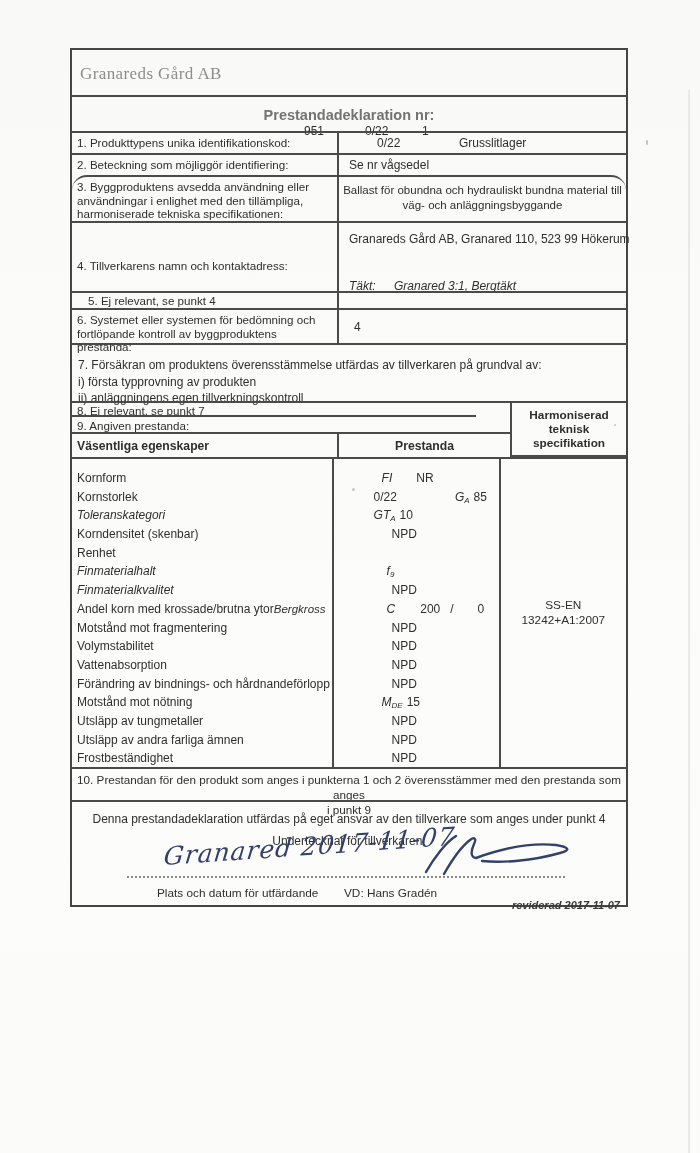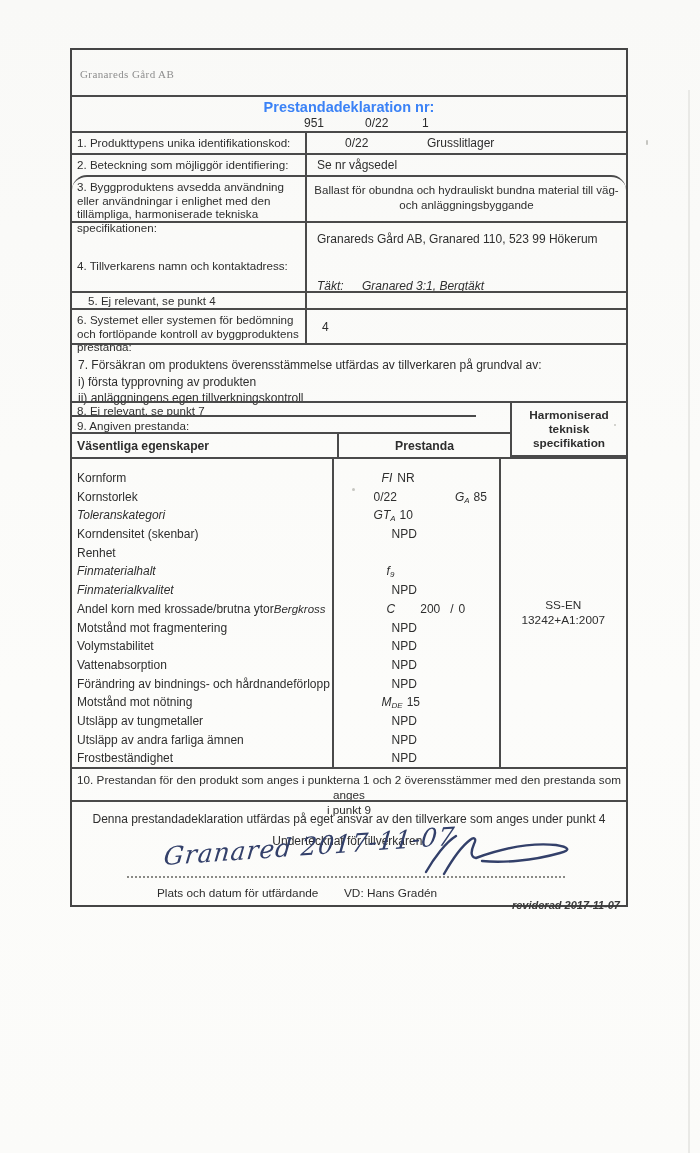--- a/index.html
+++ b/index.html
@@ -12,31 +12,31 @@
   }
   .page-edge{position:absolute;left:688px;top:90px;width:2px;height:1063px;background:#e9e9e6;}
   .speck{position:absolute;background:#9a9a94;border-radius:50%;opacity:.55;}
 
   .doc{position:absolute;left:70px;top:48px;width:558px;height:859px;border:2px solid #454545;box-sizing:border-box;background:transparent;}
   .doc *{box-sizing:border-box;}
   .abs{position:absolute;}
 
   .sec{position:absolute;left:0;width:554px;border-top:2px solid #4a4a4a;}
   .company-box{top:0;height:47px;border-top:none;display:flex;align-items:center;}
-  .company-name{font-family:"Liberation Serif","DejaVu Serif",serif;font-size:11px;color:#8d8d8d;padding-left:8px;letter-spacing:.4px;}
+  .company-name{font-family:"Liberation Serif","DejaVu Serif",serif;font-size:17px;color:#8d8d8d;padding-left:8px;letter-spacing:.4px;}
 
   .title-box{top:45px;height:36px;}
-  .doc-title{text-align:center;font-weight:bold;font-size:14.5px;padding-top:2px;color:#3b82f6;}
+  .doc-title{text-align:center;font-weight:bold;font-size:14.5px;padding-top:10px;color:#737373;}
   .doc-numbers{position:relative;height:16px;font-size:12px;color:#2c2c2c;}
   .num1{position:absolute;left:232px;top:1px;}
   .num2{position:absolute;left:293px;top:1px;}
   .num3{position:absolute;left:350px;top:1px;}
 
   .row{display:flex;}
-  .cell-label{width:233px;padding:3px 5px 2px 5px;font-size:11.6px;line-height:13.5px;}
+  .cell-label{width:265px;padding:3px 5px 2px 5px;font-size:11.6px;line-height:13.5px;}
   .cell-value{flex:1;border-left:2px solid #4a4a4a;font-size:12px;position:relative;}
 
   .r1{top:81px;height:22px;}
   .r2{top:103px;height:22px;}
   .r3{top:125px;height:46px;border-radius:15px;}
   .r4{top:171px;height:70px;}
   .r5{top:241px;height:17px;}
   .r6{top:258px;height:35px;}
   .s7{top:293px;height:58px;padding:12px 6px 0 6px;font-size:12px;line-height:16.5px;}
   .s8{top:351px;height:14px;width:438px;font-size:11.6px;padding:1px 5px;}
@@ -63,21 +63,21 @@
   .plabels{width:265px;padding:10px 0 0 5px;}
   .pvalues{width:173px;border-left:2px solid #4a4a4a;padding-top:10px;}
   .pspec{width:132px;border-left:2px solid #4a4a4a;display:flex;flex-direction:column;align-items:center;justify-content:center;font-size:11.8px;line-height:15px;text-align:center;}
   .pline{display:block;line-height:18.7px;height:18.7px;font-size:12px;white-space:nowrap;}
   .pline.it{font-style:italic;}
   .pline.split{display:flex;justify-content:space-between;padding-right:6px;}
   .note-it{font-style:italic;font-size:11.5px;}
   .vline{display:block;line-height:18.7px;height:18.7px;font-size:12px;white-space:nowrap;}
   .sym{font-style:italic;}
   .vline sub{font-size:8px;font-style:italic;vertical-align:-2px;}
-  .ml4{margin-left:4px;}.ml7{margin-left:5px;}
+  .ml4{margin-left:4px;}.ml7{margin-left:24px;}
   .ind40{padding-left:40px;}.ind48{padding-left:48px;}.ind53{padding-left:53px;}.ind58{padding-left:58px;}
 
   .footer-decl{text-align:center;font-size:12px;padding-top:10px;}
   .footer-signedfor{text-align:center;font-size:12px;position:absolute;left:0;width:100%;top:32px;}
   .sig-place{position:absolute;left:92px;top:40px;font-family:"DejaVu Serif","Liberation Serif",serif;
     font-style:italic;font-size:25px;color:#33406a;transform:rotate(-4deg) skewX(-10deg);transform-origin:left center;white-space:nowrap;letter-spacing:1px;}
   .sig-vd{position:absolute;left:338px;top:30px;}
   .dotline{position:absolute;left:55px;top:74px;width:438px;border-bottom:2px dotted #8a8a86;}
   .lbl-place{position:absolute;left:85px;top:84px;font-size:11.8px;}
   .lbl-vd{position:absolute;left:272px;top:84px;font-size:11.8px;}

